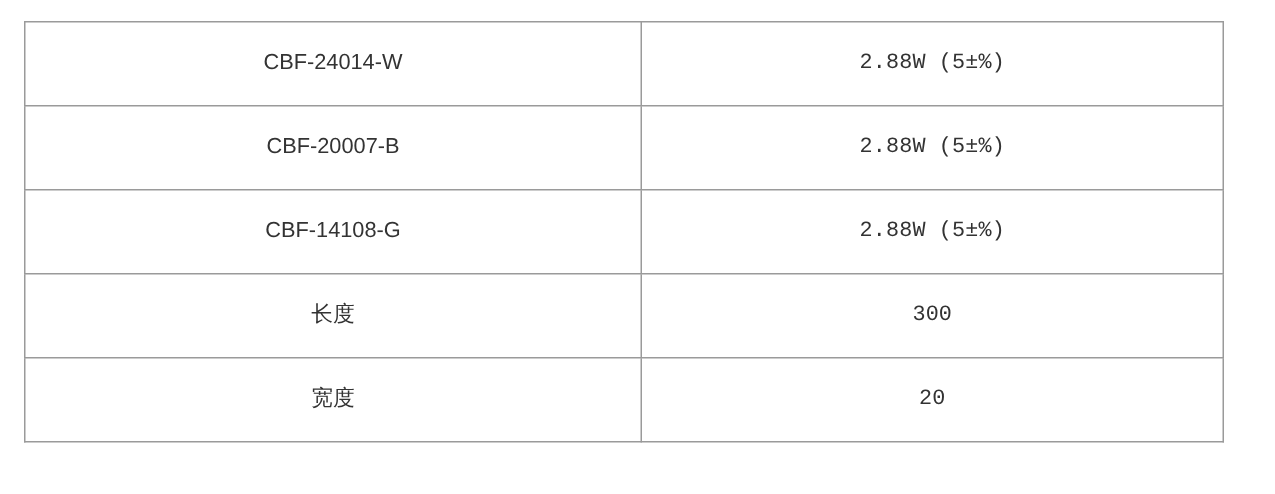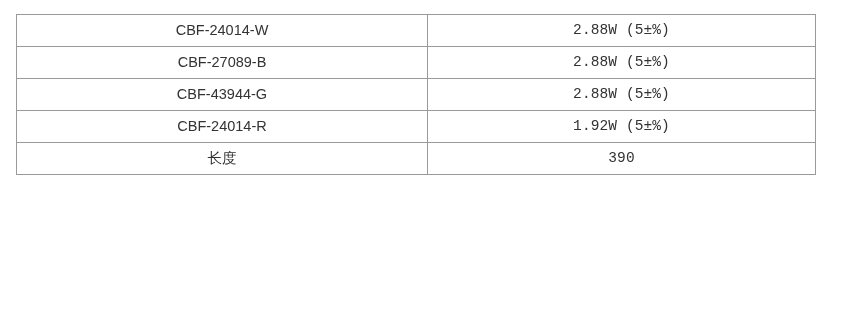--- a/index.html
+++ b/index.html
@@ -23,21 +23,21 @@
     border-collapse: collapse;
     table-layout: fixed;
     width: 799px;
     background: #ffffff;
   }
   table.spec-table col.col-param { width: 411px; }
   table.spec-table col.col-value { width: 388px; }
   table.spec-table td {
     border: 1px solid #9a9a9a;
     height: 31px;
-    padding: 0 4px;
+    padding: 12px 4px;
     text-align: center;
     vertical-align: middle;
     color: #333333;
     font-size: 14.5px;
     line-height: 1.2;
     white-space: nowrap;
     overflow: hidden;
   }
   table.spec-table td.cell-value {
     letter-spacing: 0.1px;
@@ -52,30 +52,30 @@
     <colgroup>
       <col class="col-param">
       <col class="col-value">
     </colgroup>
     <tbody>
         <tr>
           <td class="cell-parameter">CBF-24014-W</td>
           <td class="cell-value">2.88W (5±%)</td>
         </tr>
         <tr>
-          <td class="cell-parameter">CBF-27089-B</td>
+          <td class="cell-parameter">CBF-20007-B</td>
           <td class="cell-value">2.88W (5±%)</td>
         </tr>
         <tr>
-          <td class="cell-parameter">CBF-43944-G</td>
+          <td class="cell-parameter">CBF-14108-G</td>
           <td class="cell-value">2.88W (5±%)</td>
         </tr>
         <tr>
-          <td class="cell-parameter">CBF-24014-R</td>
-          <td class="cell-value">1.92W (5±%)</td>
+          <td class="cell-parameter">长度</td>
+          <td class="cell-value">300</td>
         </tr>
         <tr>
-          <td class="cell-parameter">长度</td>
-          <td class="cell-value">390</td>
+          <td class="cell-parameter">宽度</td>
+          <td class="cell-value">20</td>
         </tr>
       </tbody>
   </table>
 </div>
 
 </body></html>

